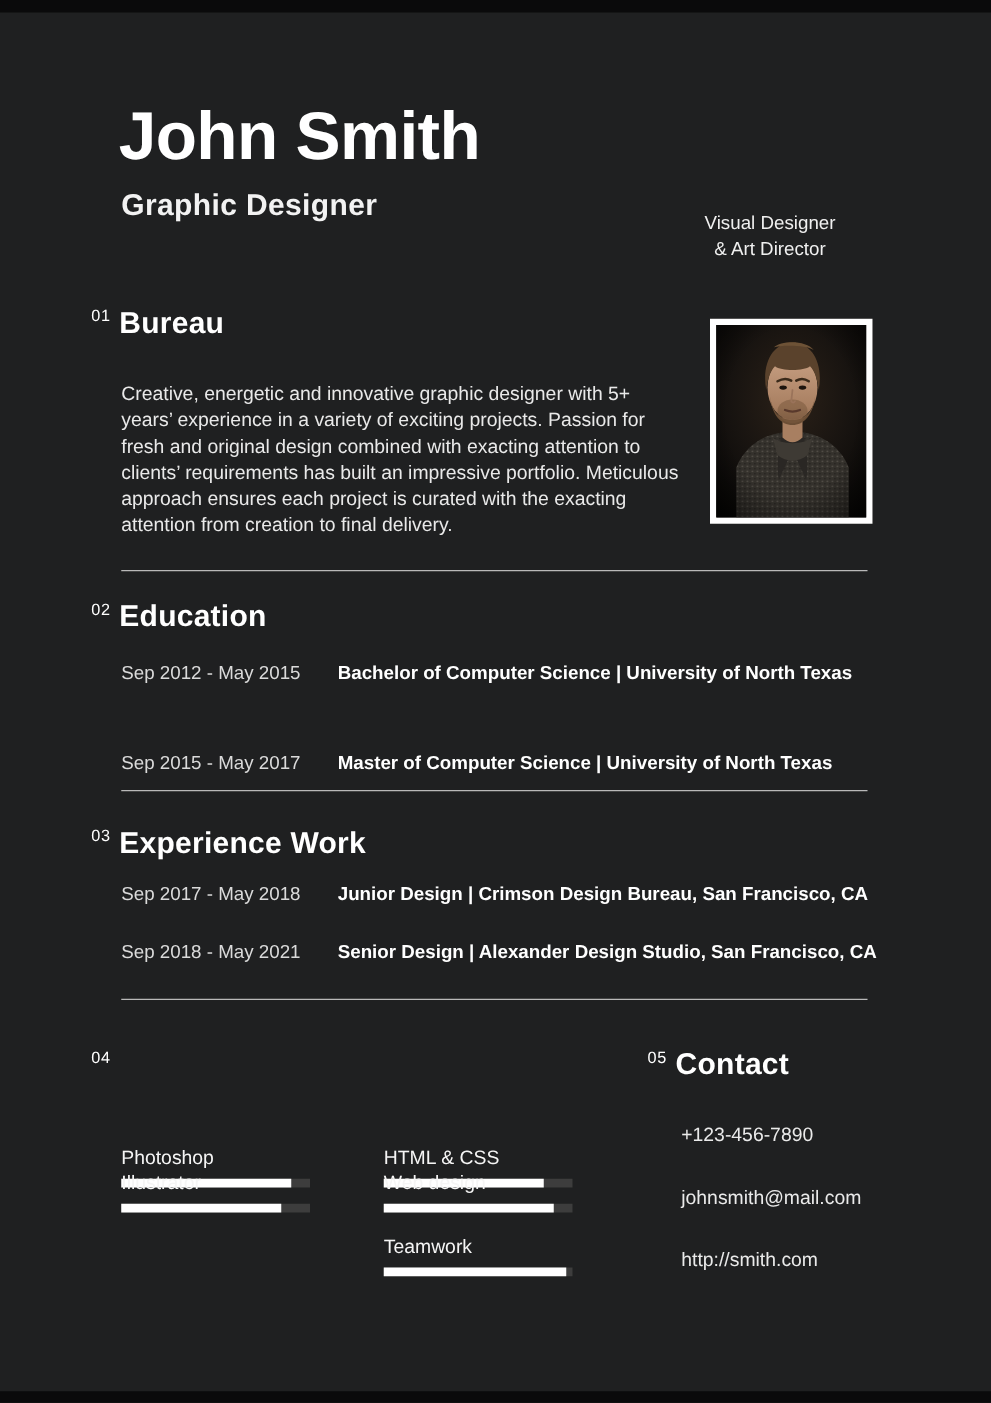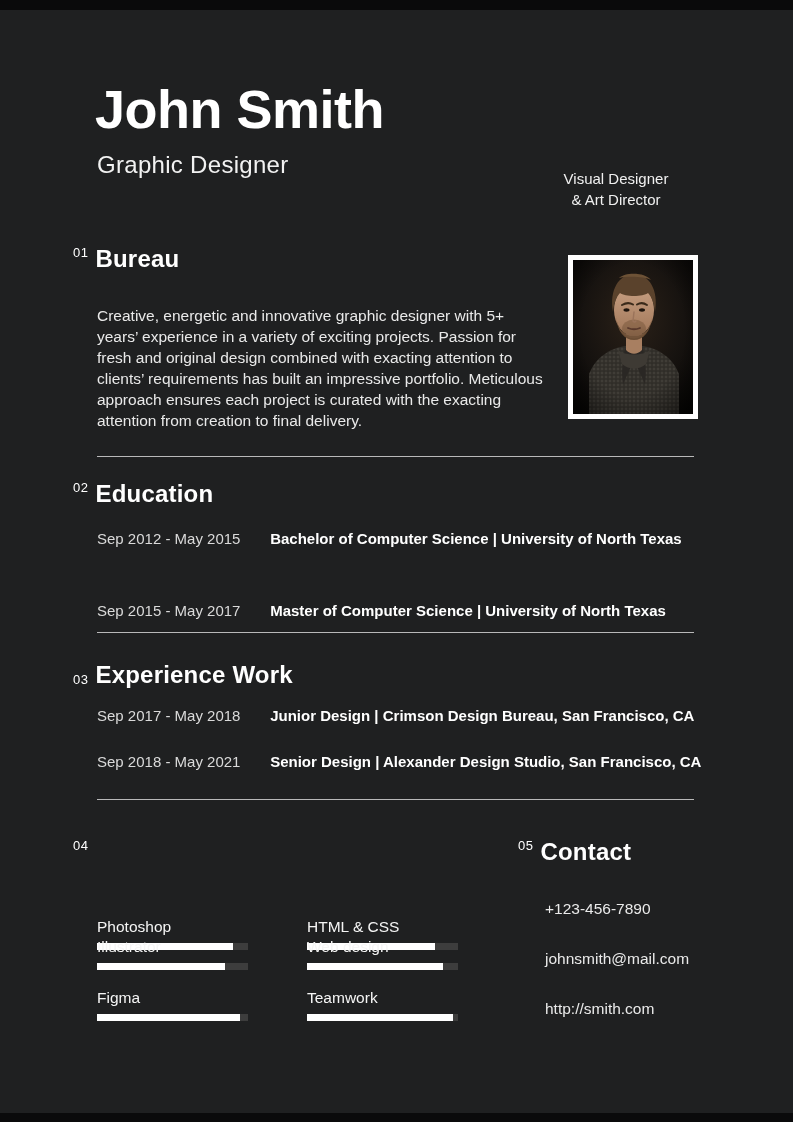--- a/index.html
+++ b/index.html
@@ -16,35 +16,35 @@
   .edge-bar.bottom{bottom:0;height:9px;}
 
   
   .name{
     position:absolute;left:95px;top:82px;
     font-size:54px;font-weight:700;letter-spacing:-0.5px;
     color:#ffffff;margin:0;line-height:1;
   }
   .job-title{
     position:absolute;left:97px;top:151px;
-    font-size:24px;font-weight:400;color:#f2f2f2;letter-spacing:0.3px;
+    font-size:24px;font-weight:700;color:#f2f2f2;letter-spacing:0.3px;
   }
   .tagline{
     position:absolute;left:540px;top:168px;width:152px;
     text-align:center;font-size:15px;line-height:21px;color:#f0f0f0;
   }
 
   
   .sec-head{position:absolute;display:flex;align-items:flex-start;}
   .sec-num{font-size:13px;font-weight:400;color:#ffffff;margin-right:7px;margin-top:-2px;letter-spacing:0.5px;}
   .sec-title{font-size:24px;font-weight:700;color:#ffffff;margin:0;line-height:1;letter-spacing:0.2px;}
 
   .h-profile{left:73px;top:247px;}
   .h-education{left:73px;top:482px;}
-  .h-experience{left:73px;top:663px;align-items:flex-end;}
+  .h-experience{left:73px;top:663px;}
   .h-skills{left:73px;top:840px;}
   .h-contact{left:518px;top:840px;}
 
   
   .profile-body{
     position:absolute;left:97px;top:289px;width:448px;
     font-size:15.5px;line-height:21px;color:#e9e9e9;
   }
 
   
@@ -202,26 +202,20 @@
     <div class="bar-track">
         <div class="bar-fill" style="width: 90%;"></div>
       </div>
   </div>
   <div class="skill sk-c1 sk-r2">
     <div class="skill-label">Illustrator</div>
     <div class="bar-track">
         <div class="bar-fill" style="width: 85%;"></div>
       </div>
   </div>
-  <div class="skill sk-c1 sk-r3">
-    <div class="skill-label">Figma</div>
-    <div class="bar-track">
-        <div class="bar-fill" style="width: 95%;"></div>
-      </div>
-  </div>
   <div class="skill sk-c2 sk-r1">
     <div class="skill-label">HTML &amp; CSS</div>
     <div class="bar-track">
         <div class="bar-fill" style="width: 85%;"></div>
       </div>
   </div>
   <div class="skill sk-c2 sk-r2">
     <div class="skill-label">Web design</div>
     <div class="bar-track">
         <div class="bar-fill" style="width: 90%;"></div>

